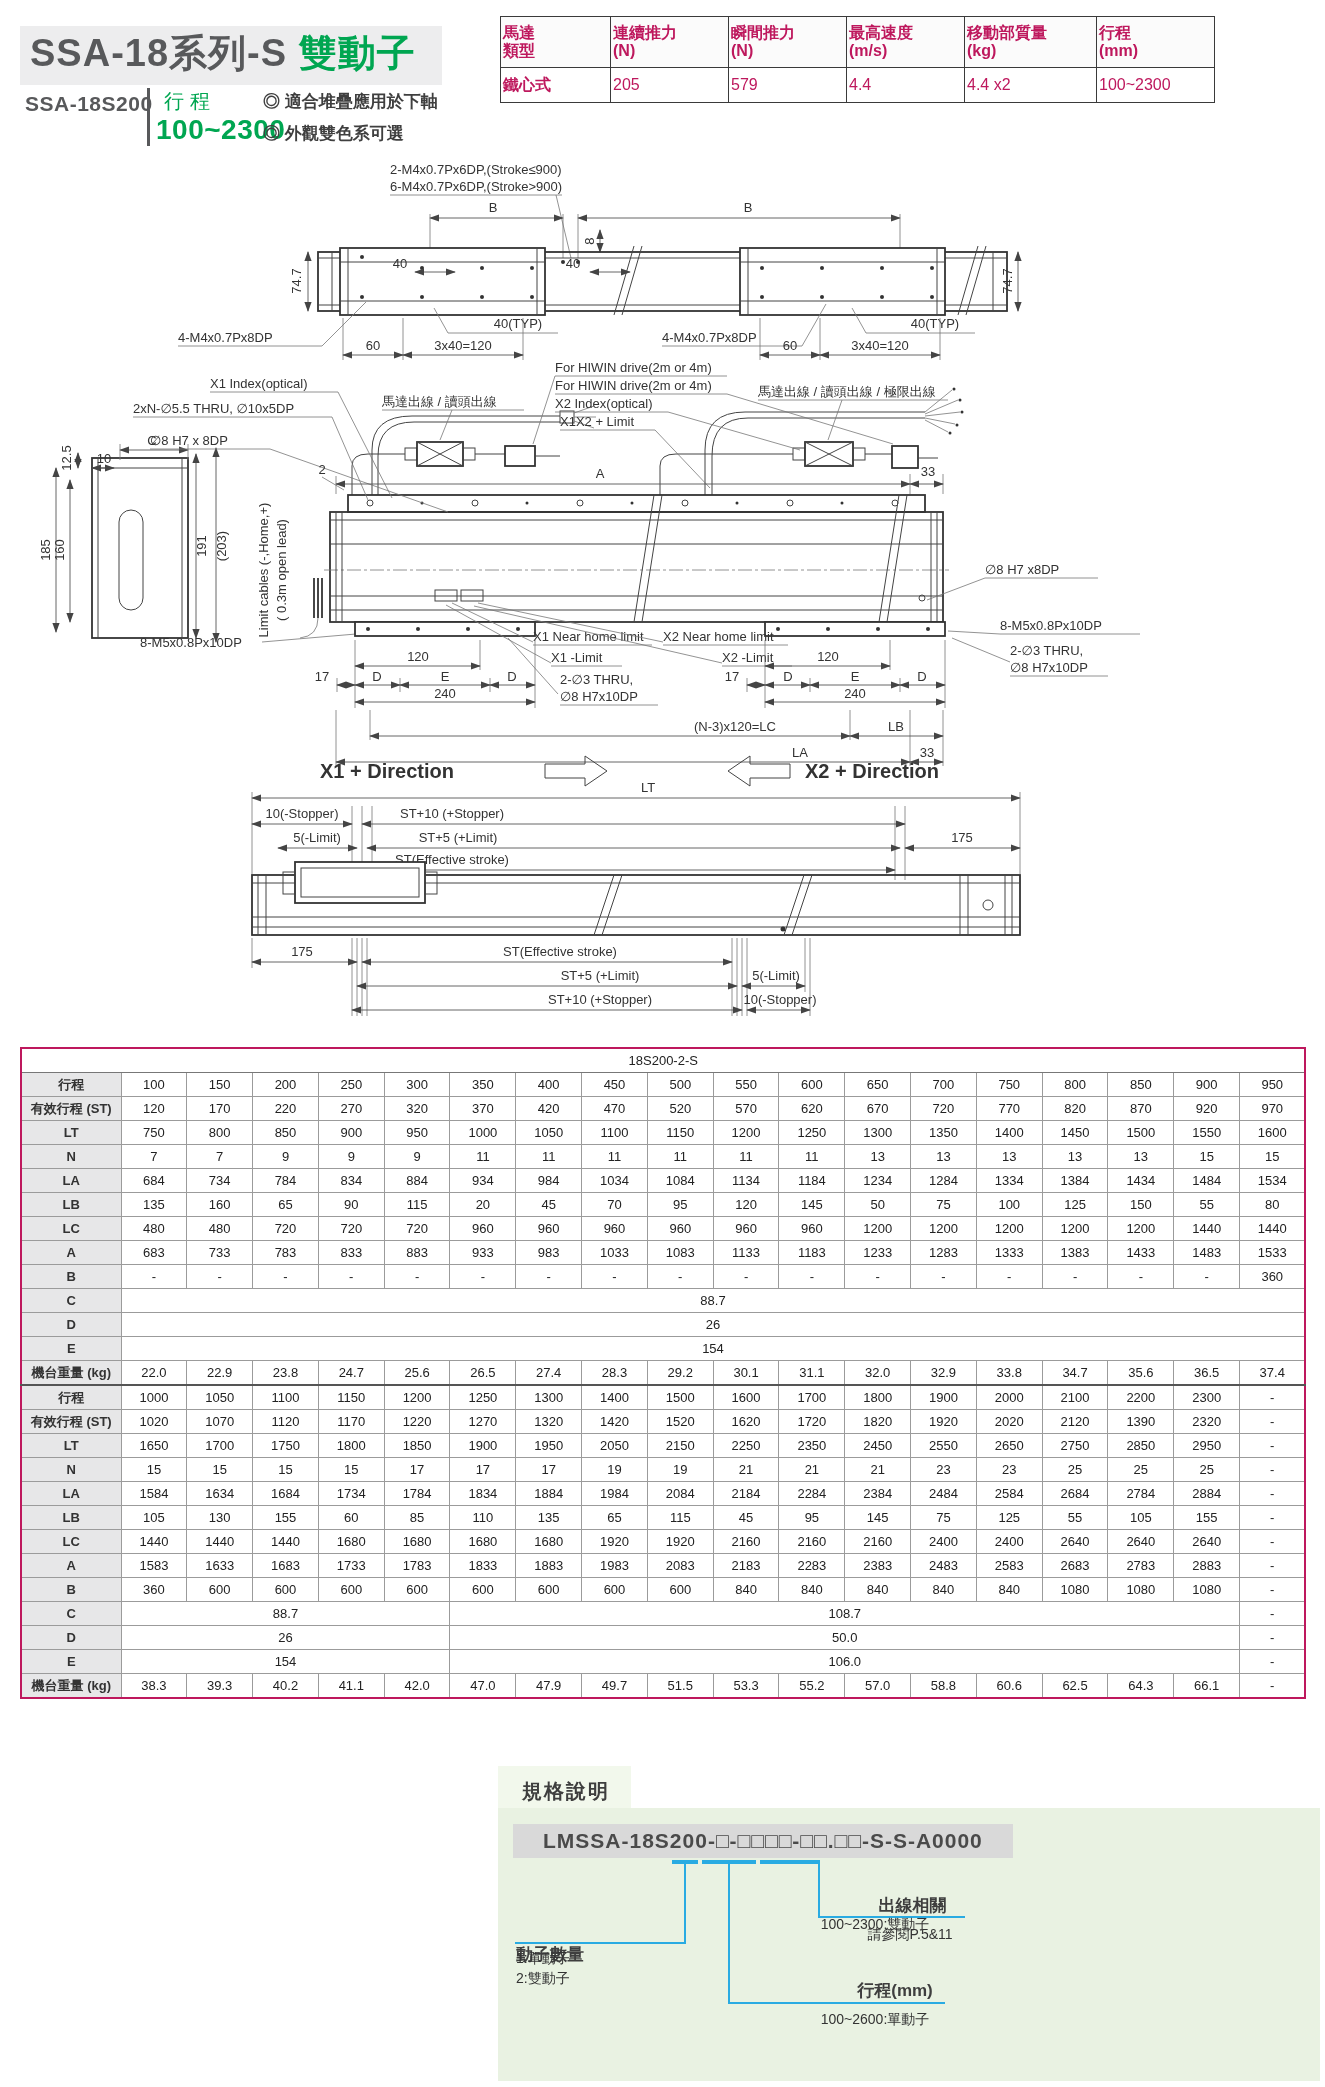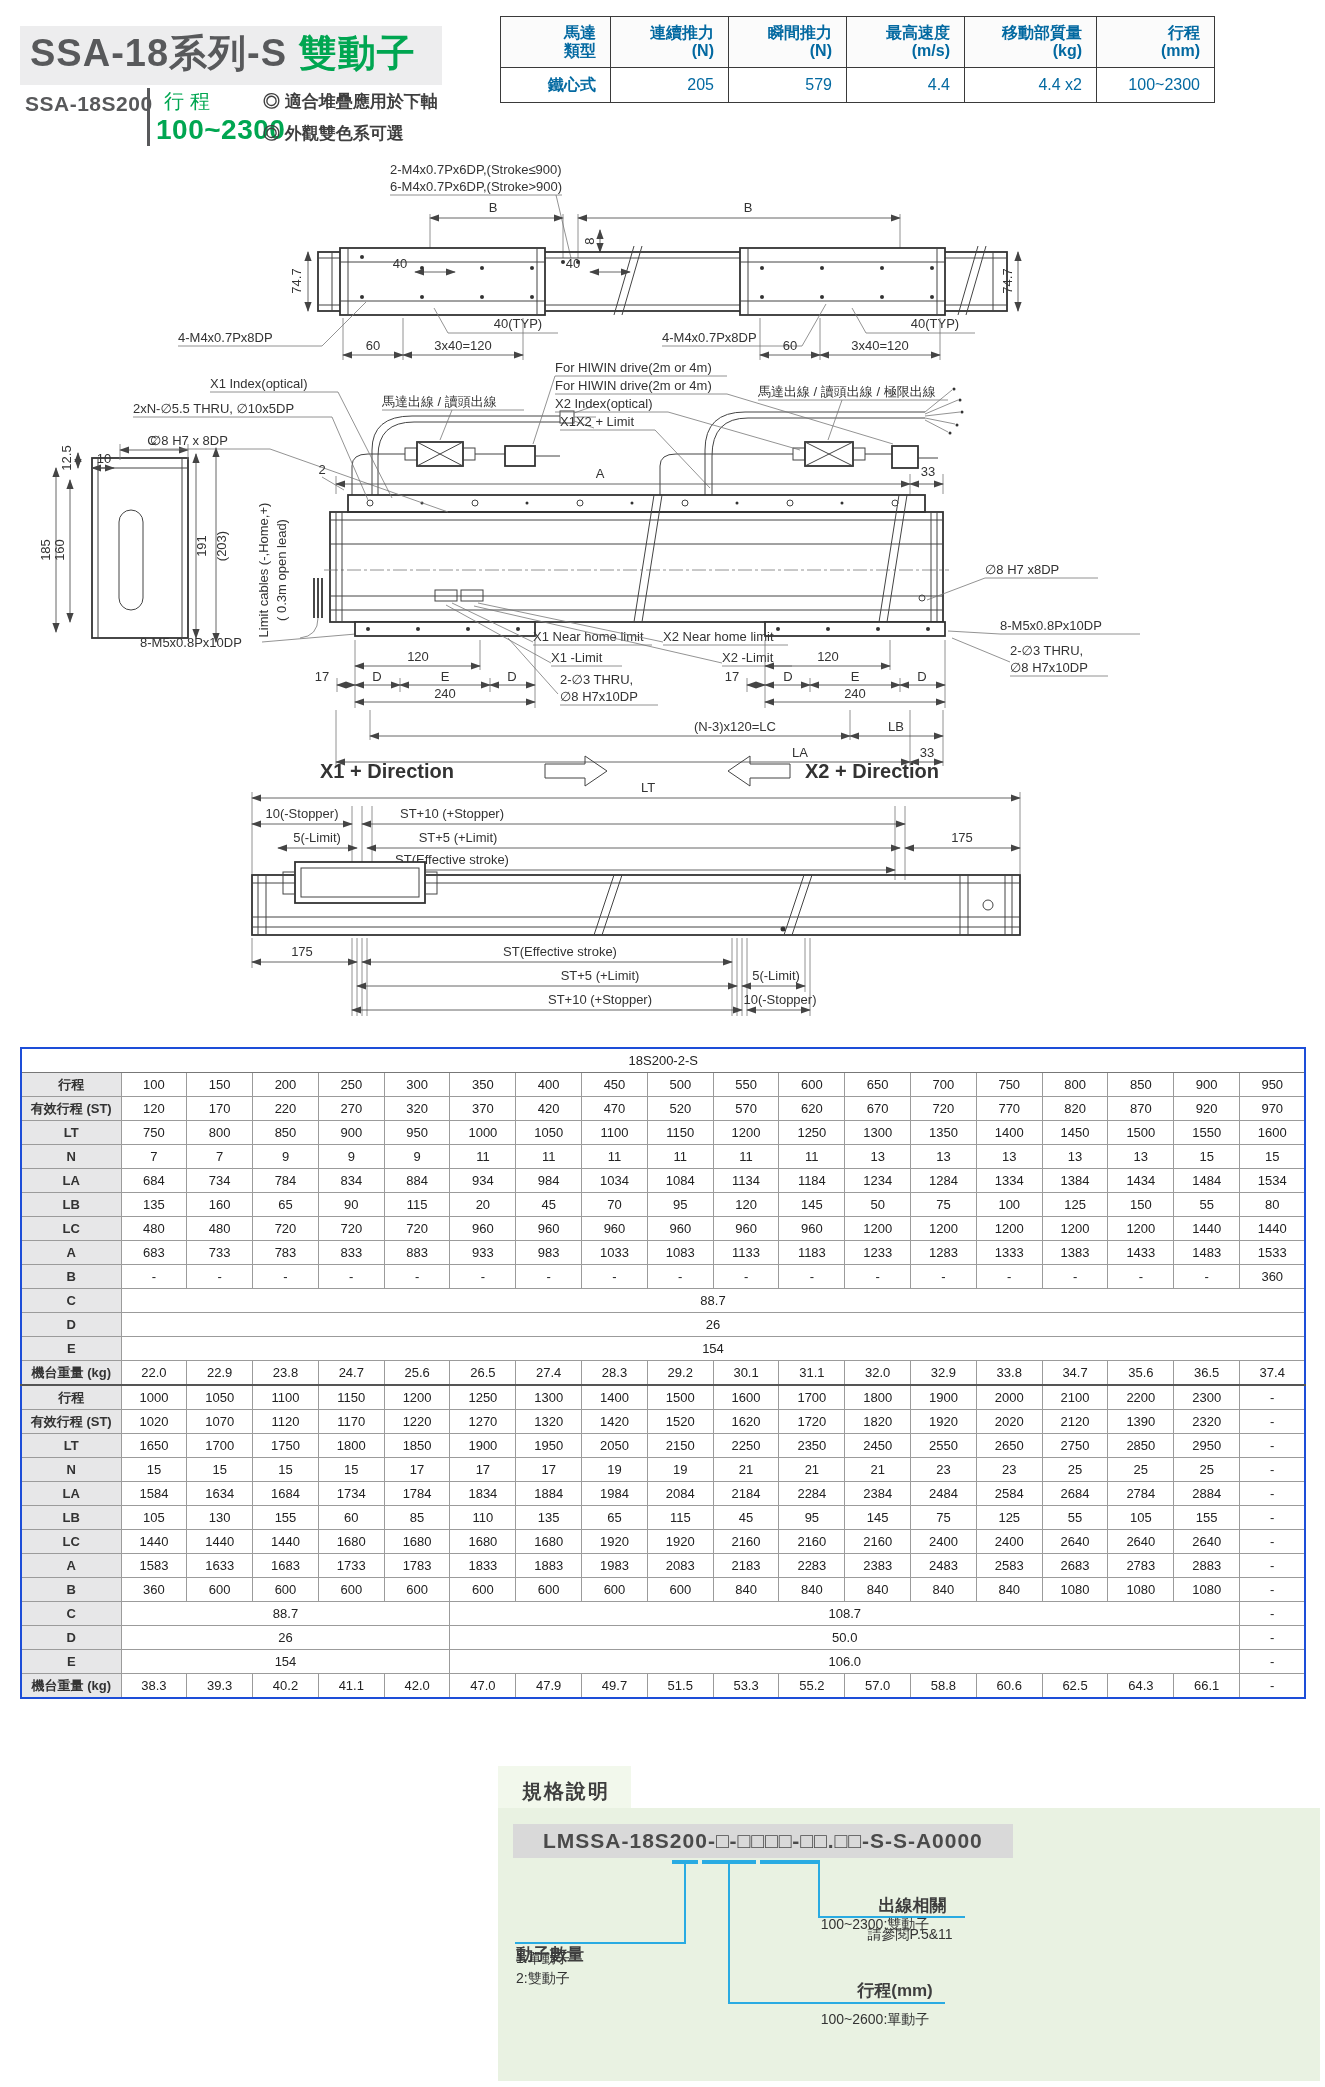--- a/index.html
+++ b/index.html
@@ -11,37 +11,37 @@
                font-size:38px;font-weight:bold;letter-spacing:1px;white-space:nowrap;}
   #title-main{color:#58595B;} #title-hl{color:#00A651;}
   #model-code{left:25px;top:92px;font-size:21px;font-weight:bold;color:#58595B;letter-spacing:.5px;}
   #hdr-divider{left:147px;top:88px;width:3px;height:58px;background:#58595B;}
   #stroke-word{left:164px;top:88px;font-size:20px;color:#00A651;letter-spacing:6px;}
   #stroke-range{left:156px;top:114px;font-size:28px;font-weight:bold;color:#00A651;letter-spacing:.5px;}
   #bullet1{left:263px;top:90px;font-size:17px;color:#3F3F3F;font-weight:bold;}
   #bullet2{left:263px;top:122px;font-size:17px;color:#3F3F3F;font-weight:bold;}
   
   #spec-table{left:500px;top:16px;border-collapse:collapse;table-layout:fixed;}
-  #spec-table td{border:1.6px solid #3A3A3A;text-align:right;vertical-align:middle;
-                 font-size:16px;color:#0369a1;background:#fff;padding:0 14px;}
+  #spec-table td{border:1.6px solid #3A3A3A;text-align:left;vertical-align:middle;
+                 font-size:16px;color:#be185d;background:#fff;padding:0 2px;}
   #spec-table tr.hd td{height:50px;font-weight:bold;line-height:1.15;background:#fbfbfb;}
   #spec-table tr.dt td{height:34px;font-size:16px;}
   #spec-table tr.dt td:first-child{font-weight:bold;}
   
   #drawing{left:0;top:150px;}
   .ln{stroke:#444;fill:none;stroke-width:1;}
   .thk{stroke:#333;stroke-width:1.8;}
   .dm{stroke:#555;stroke-width:.9;fill:none;}
   .cl{stroke:#777;stroke-width:.8;fill:none;}
   .dlbl{font:13px "Liberation Sans",sans-serif;fill:#333;}
   .dbig{font:bold 20px "Liberation Sans",sans-serif;fill:#333;}
   .dot{fill:#333;}
   
   #main-table-wrap{left:20px;top:1047px;width:1285px;}
-  #main-table{border-collapse:collapse;table-layout:fixed;width:1285px;border:2px solid #1d4ed8;}
+  #main-table{border-collapse:collapse;table-layout:fixed;width:1285px;border:2px solid #be185d;}
   #main-table td,#main-table th{border:1px solid #9B9B9B;height:23px;text-align:center;
       font-size:13px;color:#222;padding:0;white-space:nowrap;overflow:hidden;}
   #main-table th{background:#E7E7E8;font-weight:bold;color:#333;}
   #main-table td{background:#fff;font-weight:normal;}
   #main-table tr.ttl td{background:#fff;font-size:13px;color:#222;border-bottom:1.5px solid #777;}
   #main-table tr.blksep th,#main-table tr.blksep td{border-top:2.5px solid #555;}
   
   #spec-panel{left:498px;top:1808px;width:822px;height:273px;background:#E9F2E2;}
   #spec-tab{left:498px;top:1766px;width:133px;height:42px;background:#F2F8EC;}
   #spec-title{left:522px;top:1778px;font-size:20px;font-weight:bold;color:#3E3E3E;letter-spacing:2px;}

